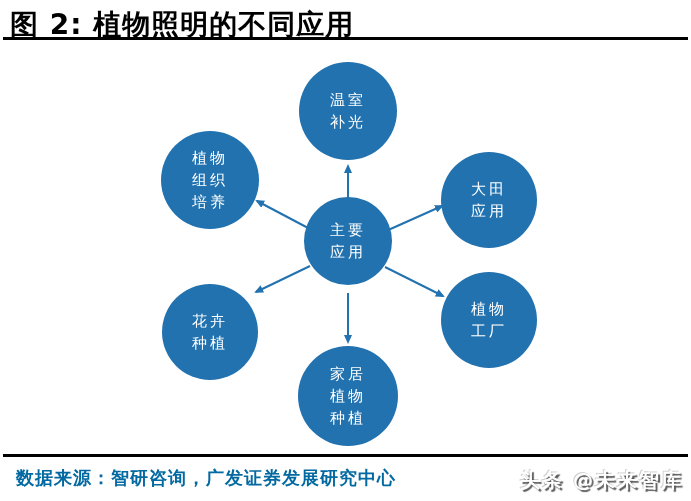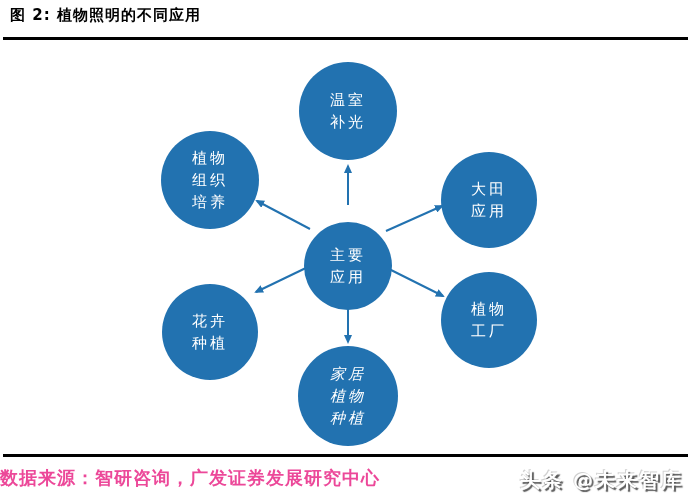--- a/index.html
+++ b/index.html
@@ -1,44 +1,44 @@
 <!DOCTYPE html>
 <html><head>
 <meta charset="utf-8">
 <style>
   html,body{margin:0;padding:0;background:#ffffff;}
   body{font-family:"DejaVu Sans","Liberation Sans",sans-serif;}
   .figure{position:relative;width:691px;height:501px;background:#ffffff;overflow:hidden;}
 
   
-  .fig-title{position:absolute;left:10px;top:6px;font-size:15px;font-weight:bold;
+  .fig-title{position:absolute;left:10px;top:6px;font-size:28px;font-weight:bold;
              color:#000000;letter-spacing:1px;white-space:nowrap;}
   .title-rule{position:absolute;left:3px;right:3px;top:37px;height:3px;background:#000000;}
 
   
   .footer-rule{position:absolute;left:3px;right:3px;top:454px;height:3px;background:#000000;}
-  .source-line{position:absolute;left:0;top:466px;font-size:18px;font-weight:bold;
-               color:#ec4899;letter-spacing:1px;white-space:nowrap;}
+  .source-line{position:absolute;left:16px;top:466px;font-size:18px;font-weight:bold;
+               color:#0369a1;letter-spacing:1px;white-space:nowrap;}
   .watermark{position:absolute;right:8px;top:467px;font-size:20px;font-weight:bold;
              color:#ffffff;letter-spacing:2px;white-space:nowrap;
              text-shadow:2px 2px 1px rgba(60,60,60,0.85), -1px -1px 0 rgba(120,120,120,0.35);}
 
   
   .diagram{position:absolute;left:0;top:44px;width:691px;height:410px;}
   .arrows{position:absolute;left:0;top:0;width:691px;height:410px;}
   .node{position:absolute;border-radius:50%;background:#2272B0;color:#FFFFFF;
         display:flex;align-items:center;justify-content:center;text-align:right;
         font-size:15px;line-height:22px;letter-spacing:3px;white-space:pre-line;
         font-weight:500;}
   
-  .node-center       {left:304px; top:178px; width:88px;  height:88px;}   
+  .node-center       {left:304px; top:153px; width:88px;  height:88px;}   
   .node-top          {left:299px; top:18px;  width:98px;  height:98px;}   
   .node-top-right    {left:441px; top:108px;  width:96px;  height:96px;}   
   .node-bottom-right {left:441px; top:228px; width:96px;  height:96px;}   
-  .node-bottom       {left:298px; top:302px; width:100px; height:100px;font-style:italic;}  
+  .node-bottom       {left:298px; top:302px; width:100px; height:100px;}  
   .node-bottom-left  {left:162px; top:240px; width:96px;  height:96px;}   
   .node-top-left     {left:161px; top:87px;  width:98px;  height:98px;}   
 </style>
 </head>
 <body>
 
 <div class="figure">
 
   <div class="fig-title">图 2:  植物照明的不同应用</div>
   <div class="title-rule"></div>

